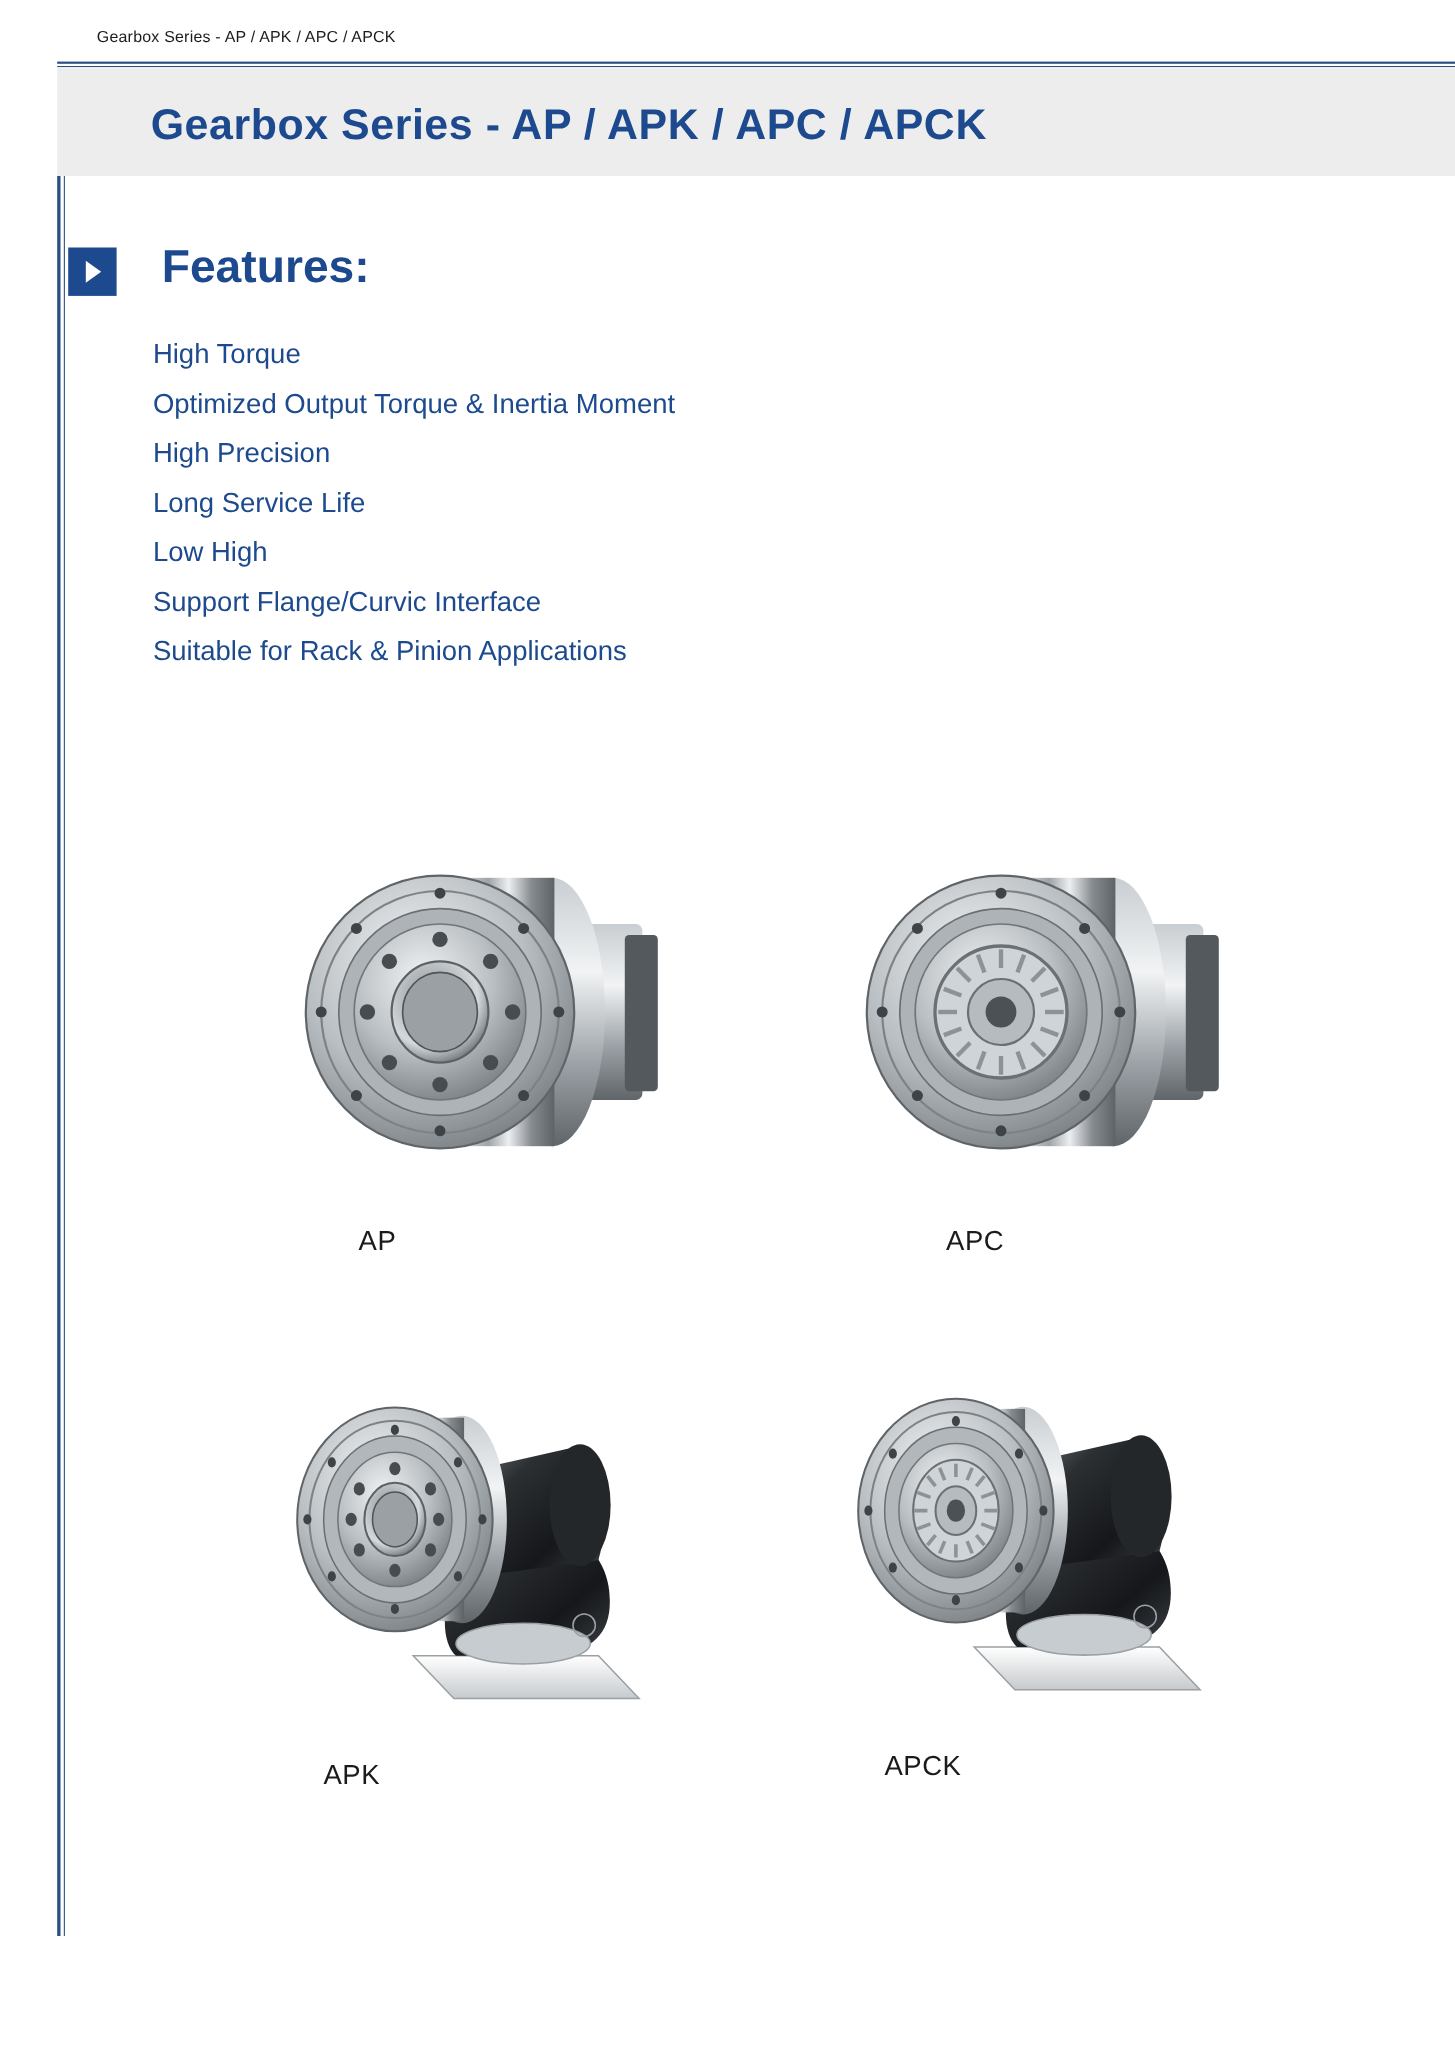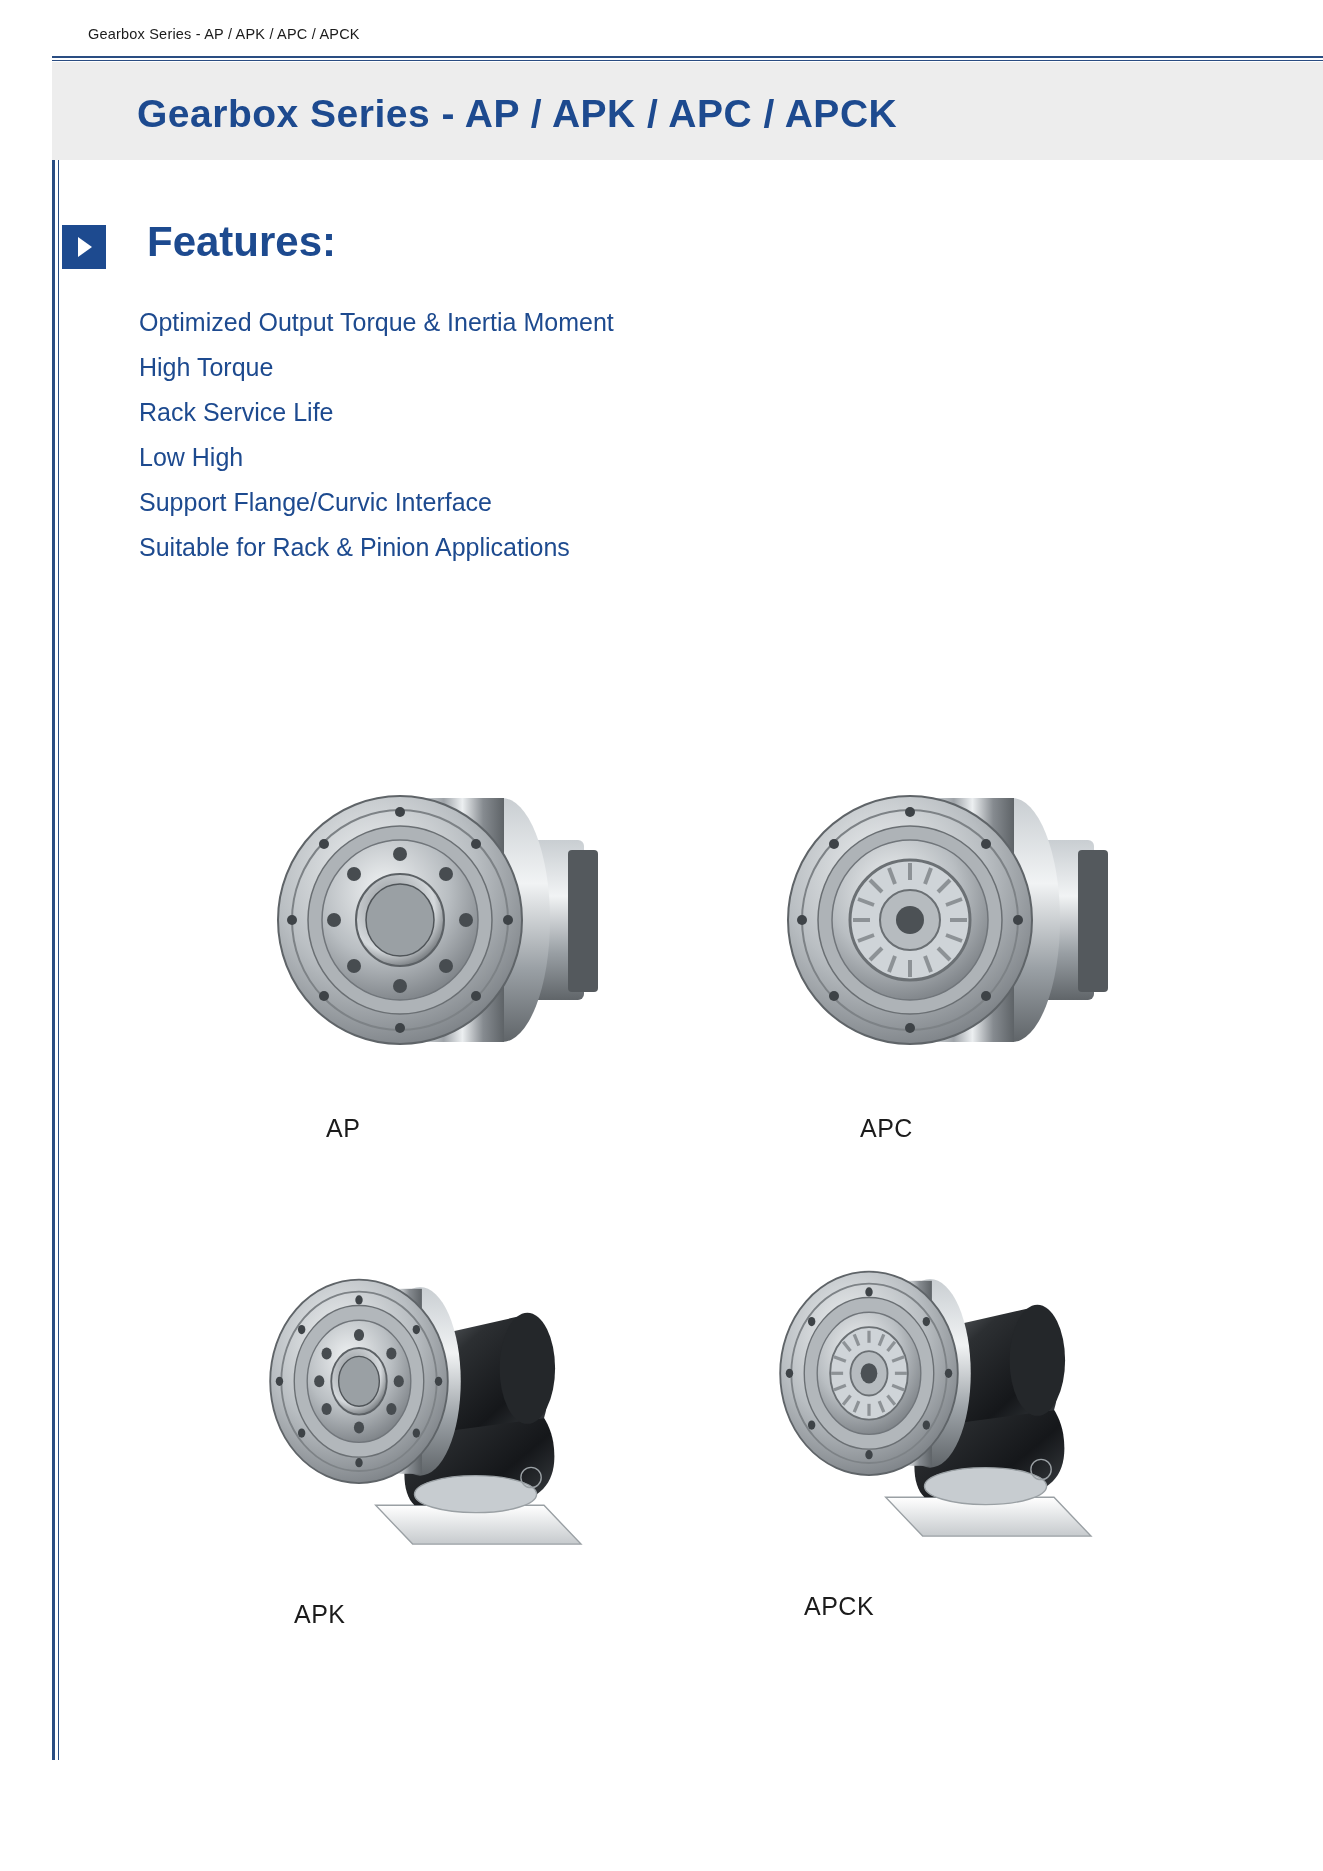--- a/index.html
+++ b/index.html
@@ -194,23 +194,24 @@
 
   <div class="left-rule"></div>
   <div class="left-rule-inner"></div>
 
   <div class="feature-marker">
     <div class="tri"></div>
   </div>
   <div class="features-title">Features:</div>
 
   <ul class="features-list">
+    <li>High Torque</li>
     <li>Optimized Output Torque &amp; Inertia Moment</li>
-    <li>High Torque</li>
-    <li>Rack Service Life</li>
+    <li>High Precision</li>
+    <li>Long Service Life</li>
     <li>Low High</li>
     <li>Support Flange/Curvic Interface</li>
     <li>Suitable for Rack &amp; Pinion Applications</li>
   </ul>
 
   <div class="products">
 
     <div class="prod p1">
       <svg class="prod-img" viewBox="0 0 440 370">
         <defs>

